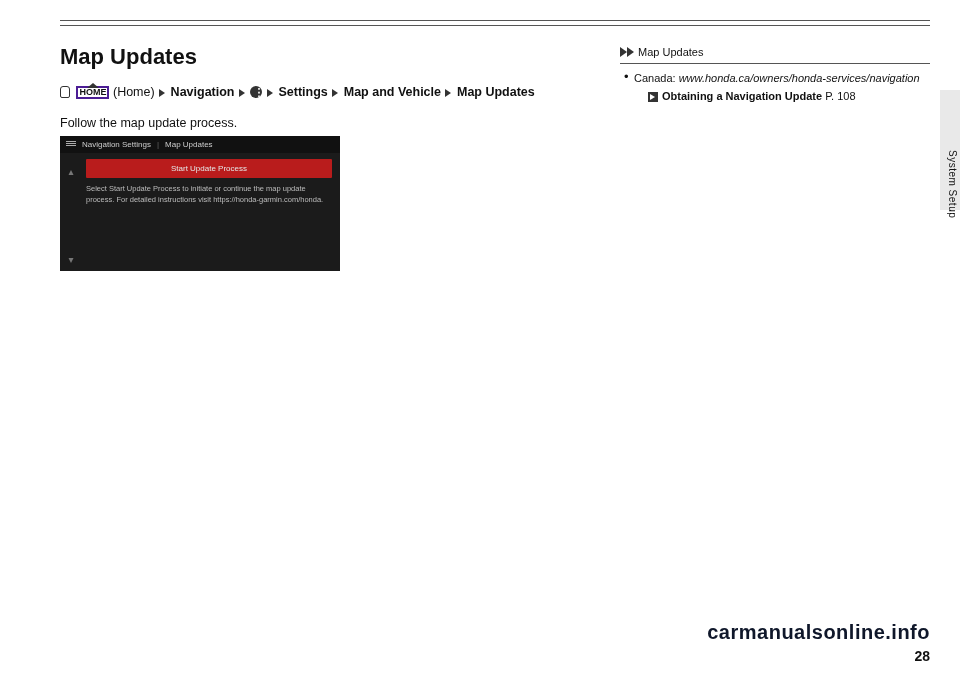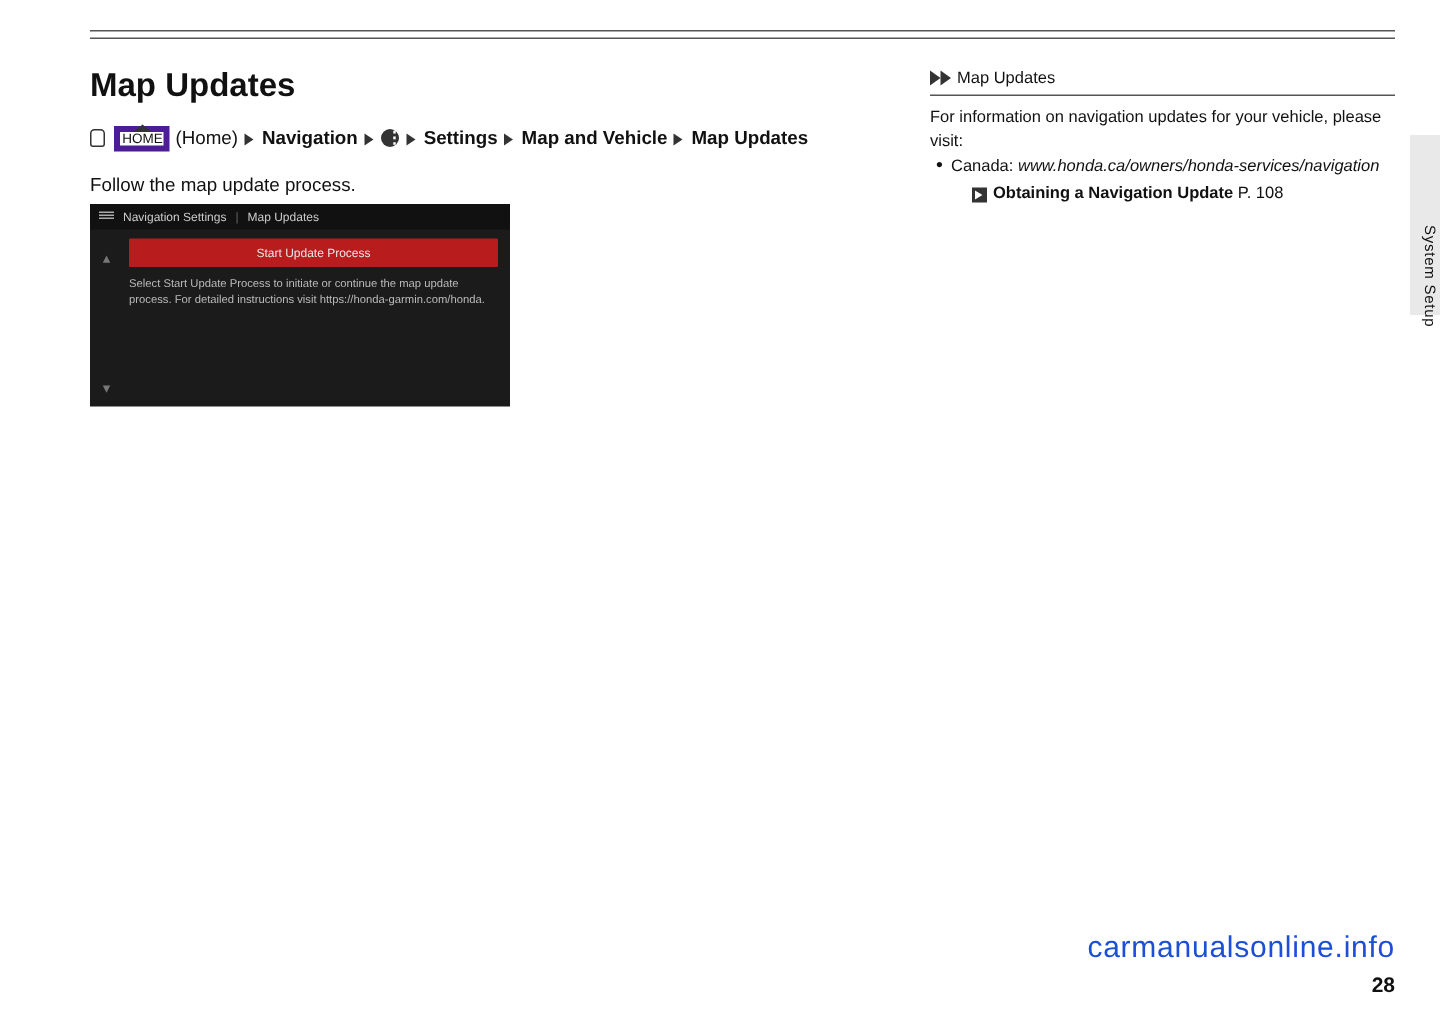--- a/index.html
+++ b/index.html
@@ -31,21 +31,21 @@
     .columns {
       display: flex;
       gap: 30px;
       margin-top: 18px;
     }
     .col-left { width: 530px; }
     .col-right { flex: 1; font-size: 11px; line-height: 1.5; }
     h1 { font-size: 22px; font-weight: bold; margin-bottom: 12px; }
     .pathline { font-size: 12.5px; line-height: 1.6; margin-bottom: 14px; }
     .pathline .hand { display:inline-block; width:10px; height:12px; border:1px solid #333; border-radius: 3px 3px 2px 2px; margin-right:3px; vertical-align:-2px; position:relative;}
-    .pathline .home { display:inline-block; font-size:9px; font-weight:normal; border:4px solid #4c1d95; padding:0 1px; line-height:1; vertical-align:1px; position:relative;}
+    .pathline .home { display:inline-block; font-size:9px; font-weight:bold; border:2px solid #4c1d95; padding:0 1px; line-height:1; vertical-align:1px; position:relative;}
     .pathline .home::before{ content:""; position:absolute; top:-5px; left:50%; transform:translateX(-50%); width:0;height:0;border-left:6px solid transparent;border-right:6px solid transparent;border-bottom:5px solid #333;}
     .pathline .dots { display:inline-block; width:12px; height:12px; background:#333; border-radius:50%; position:relative; vertical-align:-2px;}
     .pathline .dots::before{ content:"⋮"; color:#fff; position:absolute; left:3px; top:-2px; font-size:11px; font-weight:bold;}
     .bold { font-weight: bold; }
     .start-text { font-size: 12.5px; margin-bottom: 6px; }
     .row2 { display:flex; gap:14px; align-items:flex-start;}
     .screenshot {
       width: 280px;
       height: 135px;
       background: #1b1b1b;
@@ -71,21 +71,21 @@
     .bullets li { position:relative; padding-left:10px; margin-bottom:2px;}
     .bullets li::before { content:"•"; position:absolute; left:0; top:0; font-size:13px; line-height:1;}
     .italic { font-style: italic; }
     .xref { padding-left: 14px; margin-top:2px; display:flex; align-items:center; gap:4px;}
     .xref-icon { display:inline-block; width:10px; height:10px; background:#333; position:relative; flex-shrink:0; margin-top:2px;}
     .xref-icon::after{ content:""; position:absolute; left:2px; top:2px; width:0;height:0; border-top:3px solid transparent; border-bottom:3px solid transparent; border-left:5px solid #fff;}
     
     .side-tab { position:absolute; right:0; top:90px; width:20px; height:120px; background:#e9e9e9; }
     .side-label { position:absolute; right:2px; top:150px; writing-mode: vertical-rl; font-size:10px; letter-spacing:0.5px;}
     .page-num { position:absolute; right:30px; bottom:14px; font-size:14px; font-weight:bold;}
-    .watermark { position:absolute; right:30px; bottom:34px; font-size:20px; color:#1d4ed8; font-weight:normal; letter-spacing:0.5px;}
+    .watermark { position:absolute; right:30px; bottom:34px; font-size:20px; color:#0f172a; font-weight:bold; letter-spacing:0.5px;}
   </style>
 </head>
 <body>
 
 <div class="page">
   <div class="top-border"></div>
   <div class="hdr-border"></div>
 
   <div class="columns">
     <div class="col-left">
@@ -130,21 +130,20 @@
         </div>
       </div>
     </div>
 
     <div class="col-right">
       <div class="tip-hdr">
         <span class="tip-icon"></span>
           <span class="tip-icon2"></span>
         <span>Map Updates</span>
       </div>
-      <div>For information on navigation updates for your vehicle, please visit:</div>
       <ul class="bullets">
         <li>
           <span>Canada: </span><span class="italic">www.honda.ca/owners/honda-services/navigation</span>
           <div class="xref">
             <span class="xref-icon"></span>
             <span>
               <span class="bold">Obtaining a Navigation Update</span><span> P. 108</span>
             </span>
           </div>
         </li>

